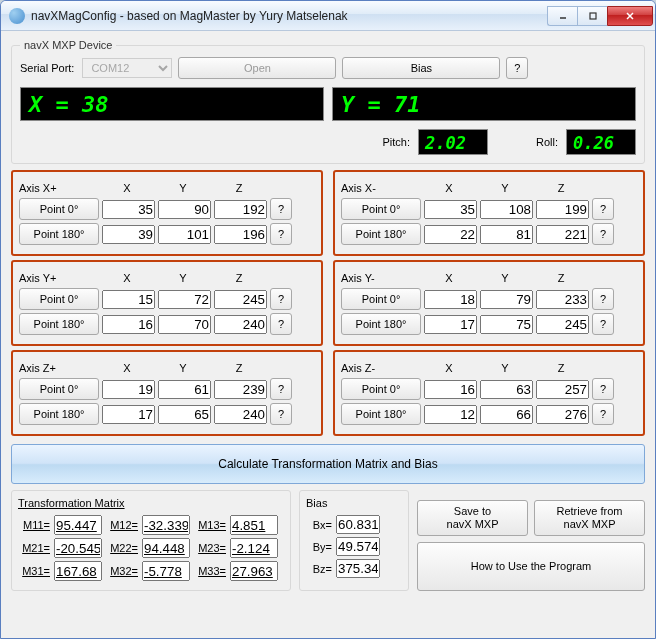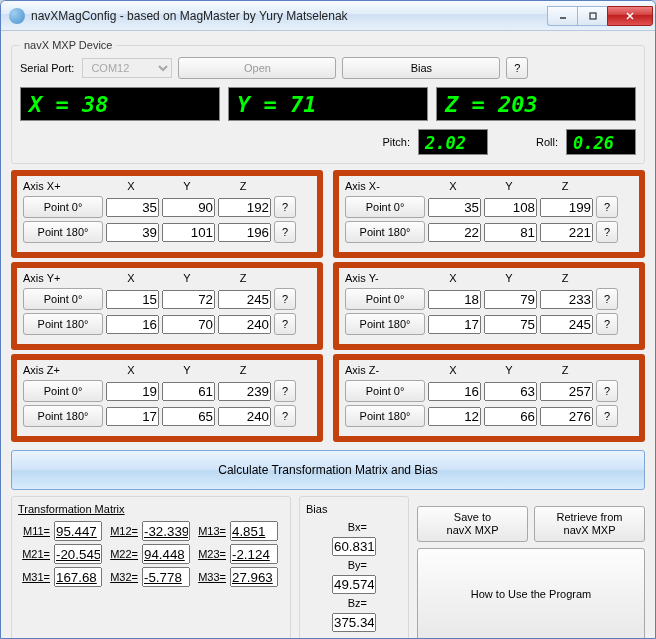--- a/index.html
+++ b/index.html
@@ -133,23 +133,23 @@
   padding: 2px 6px;
   border: 1px solid #888;
   width: 70px;
   height: 26px;
   line-height: 22px;
   text-align: left;
 }
 .axis-container { display: flex; gap: 10px; margin-bottom: 4px; }
 .axis-group {
   flex: 1;
-  border: 6px solid #c2410c;
+  border: 2px solid #c2410c;
   border-radius: 3px;
-  padding: 4px 6px 6px;
+  padding: 10px 6px 6px;
 }
 .axis-group .hdr {
   display: flex;
   align-items: flex-end;
   margin-bottom: 4px;
 }
 .axis-group .hdr .axlabel { width: 80px; font-size: 11px; }
 .axis-group .hdr .col { width: 56px; text-align: center; font-size: 11px; }
 .axis-group .hdr .sp { width: 22px; }
 .axis-row { display: flex; gap: 3px; margin-bottom: 3px; align-items: center; }
@@ -169,21 +169,21 @@
 .matrix-group, .bias-group {
   border: 1px solid #d8d8d8;
   border-radius: 3px;
   padding: 6px;
 }
 .matrix-group { width: 280px; text-decoration: underline; }
 .bias-group { width: 110px; }
 .mat-row { display: flex; gap: 4px; margin-bottom: 3px; align-items: center; }
 .mat-row label { font-size: 11px; width: 32px; text-align: right; }
 .mat-row input { width: 48px; text-align: left; height: 20px; }
-.bias-row { display: flex; gap: 4px; margin-bottom: 3px; align-items: center; flex-direction: column; }
+.bias-row { display: flex; gap: 4px; margin-bottom: 3px; align-items: center; }
 .bias-row label { width: 26px; text-align: right; }
 .bias-row input { width: 44px; }
 .action-col { flex: 1; display: flex; flex-direction: column; gap: 6px; padding-top: 10px; }
 .action-col .row { display: flex; gap: 6px; }
 .action-col button { flex: 1; height: 36px; line-height: 1.2; }
 </style>
 </head>
 <body>
 
 <div class="window">
@@ -217,21 +217,20 @@
       <div class="device-row">
         <label>Serial Port:</label>
         <select disabled=""><option>COM12</option></select>
         <button class="btn-wide" disabled="">Open</button>
         <button class="btn-wide">Bias</button>
         <button class="btn-help">?</button>
       </div>
       <div class="lcd-row">
         <div class="lcd">X = 38</div>
         <div class="lcd">Y = 71</div>
-        <div class="lcd">Z = 203</div>
       </div>
       <div class="pitch-roll">
         <span class="lbl">Pitch:</span>
         <div class="lcd-small">2.02</div>
         <span class="lbl">Roll:</span>
         <div class="lcd-small">0.26</div>
       </div>
     </fieldset>
 
     

